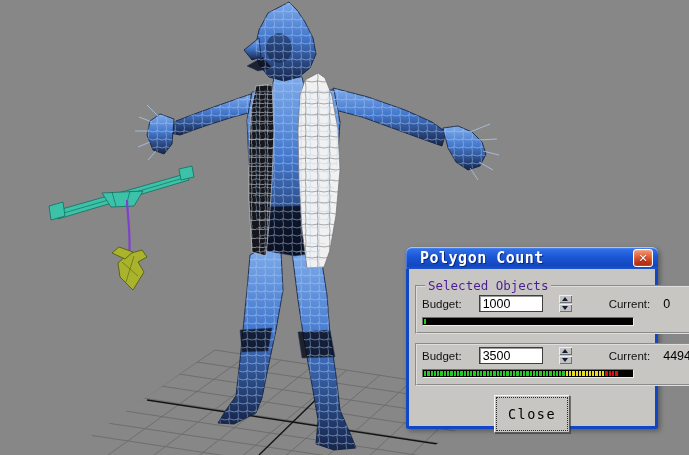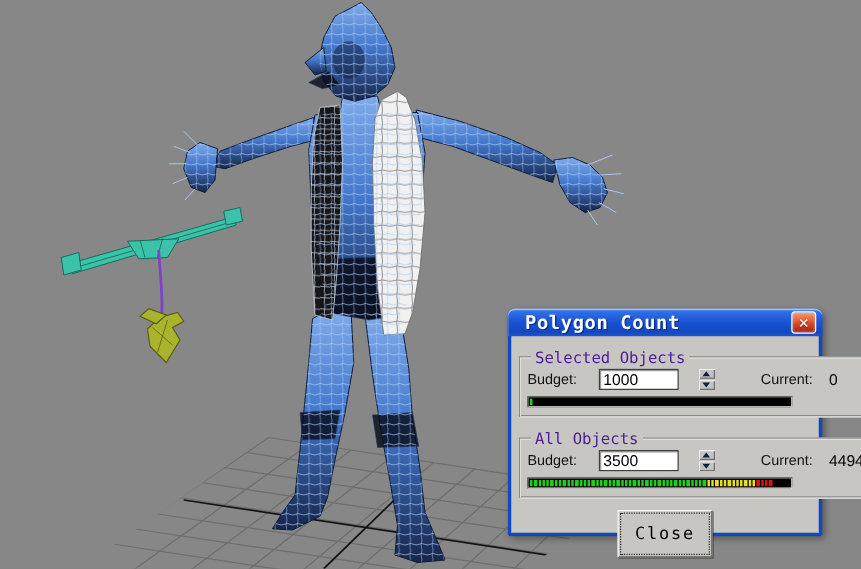--- a/index.html
+++ b/index.html
@@ -218,21 +218,20 @@
         </div>
         <span class="current-label">Current:</span>
         <span class="current-value">0</span>
       </div>
       <div class="bar">
           <span class="seg seg-green"></span>
         </div>
     </fieldset>
 
     <fieldset class="group">
-      <legend>All Objects</legend>
       <div class="row">
         <label>Budget:</label>
         <input class="budget-field" value="3500" style="">
         <div class="spinner">
           <div class="spin">
               <span class="tri-up"></span>
             </div>
           <div class="spin">
               <span class="tri-dn"></span>
             </div>

